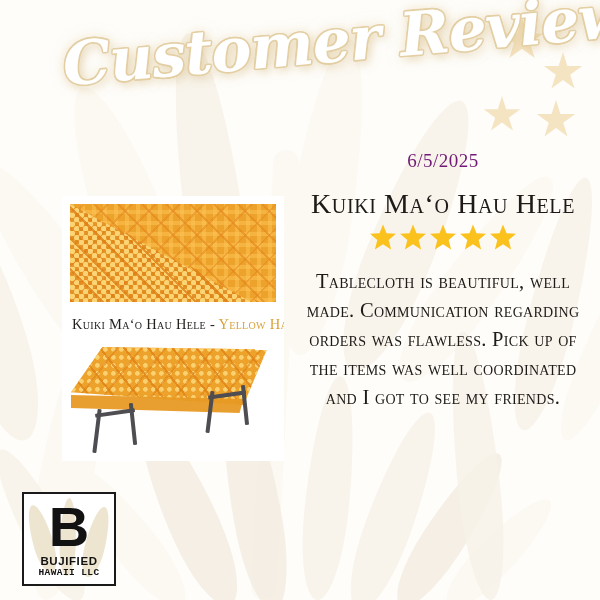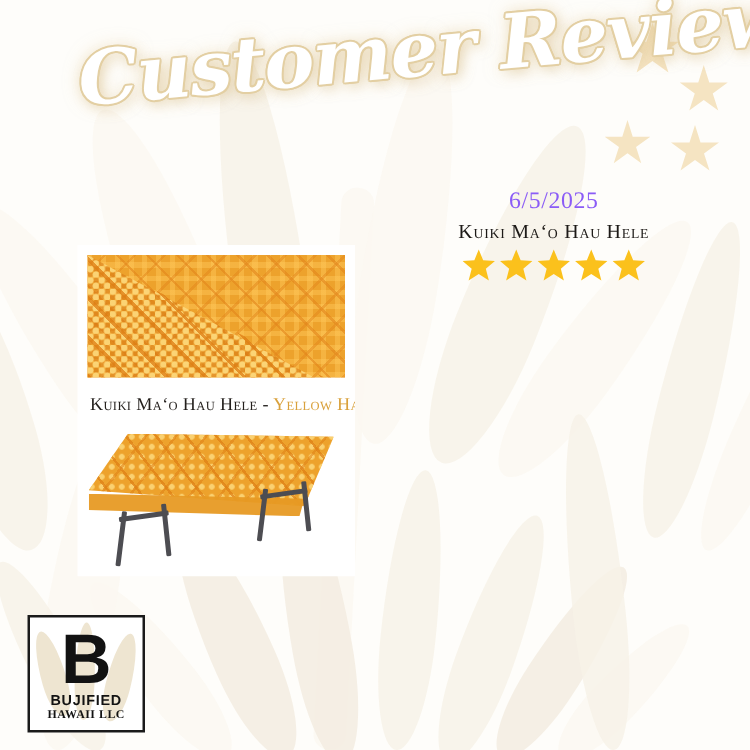--- a/index.html
+++ b/index.html
@@ -242,28 +242,28 @@
   .review-col {
     position: absolute;
     left: 296px; top: 150px;
     width: 294px;
     text-align: center;
     z-index: 6;
   }
   .review-date {
     font-family: "Liberation Serif", serif;
     font-size: 19px;
-    color: #8b5cf6;
+    color: #701a75;
     letter-spacing: .5px;
-    margin-bottom: 5px;
+    margin-bottom: 16px;
   }
   .review-product {
     font-family: "Liberation Serif", serif;
     font-variant: small-caps;
-    font-size: 16px;
+    font-size: 28px;
     letter-spacing: .6px;
     color: #1d1a17;
   }
   .rating {
     display: flex;
     justify-content: center;
     gap: 3px;
     margin: 4px 0 16px 0;
   }
   .star {
@@ -329,21 +329,21 @@
     font-weight: bold;
     font-size: 11.5px;
     letter-spacing: .6px;
     color: #121212;
     z-index: 2;
     margin-top: 1px;
     text-align: right;
   }
   .logo-sub {
     position: relative;
-    font-family: Liberation Serif, serif;
+    font-family: Liberation Mono, monospace;
     font-weight: bold;
     font-size: 9.5px;
     letter-spacing: .4px;
     color: #121212;
     z-index: 2;
   }
 </style>
 </head>
 <body>
 
@@ -407,20 +407,21 @@
     <div class="review-product">Kuiki Maʻo Hau Hele</div>
 
     <div class="rating">
       <div class="star"></div>
       <div class="star"></div>
       <div class="star"></div>
       <div class="star"></div>
       <div class="star"></div>
     </div>
 
+    <div class="review-body">Tablecloth is beautiful, well made. Communication regarding orders was flawless. Pick up of the items was well coordinated and I got to see my friends.</div>
   </div>
 
   <div class="logo">
     <div class="logo-bg-leaf lg1"></div>
     <div class="logo-bg-leaf lg2"></div>
     <div class="logo-bg-leaf lg3"></div>
     <div class="logo-b">B</div>
     <div class="logo-name">BUJIFIED</div>
     <div class="logo-sub">HAWAII LLC</div>
   </div>

